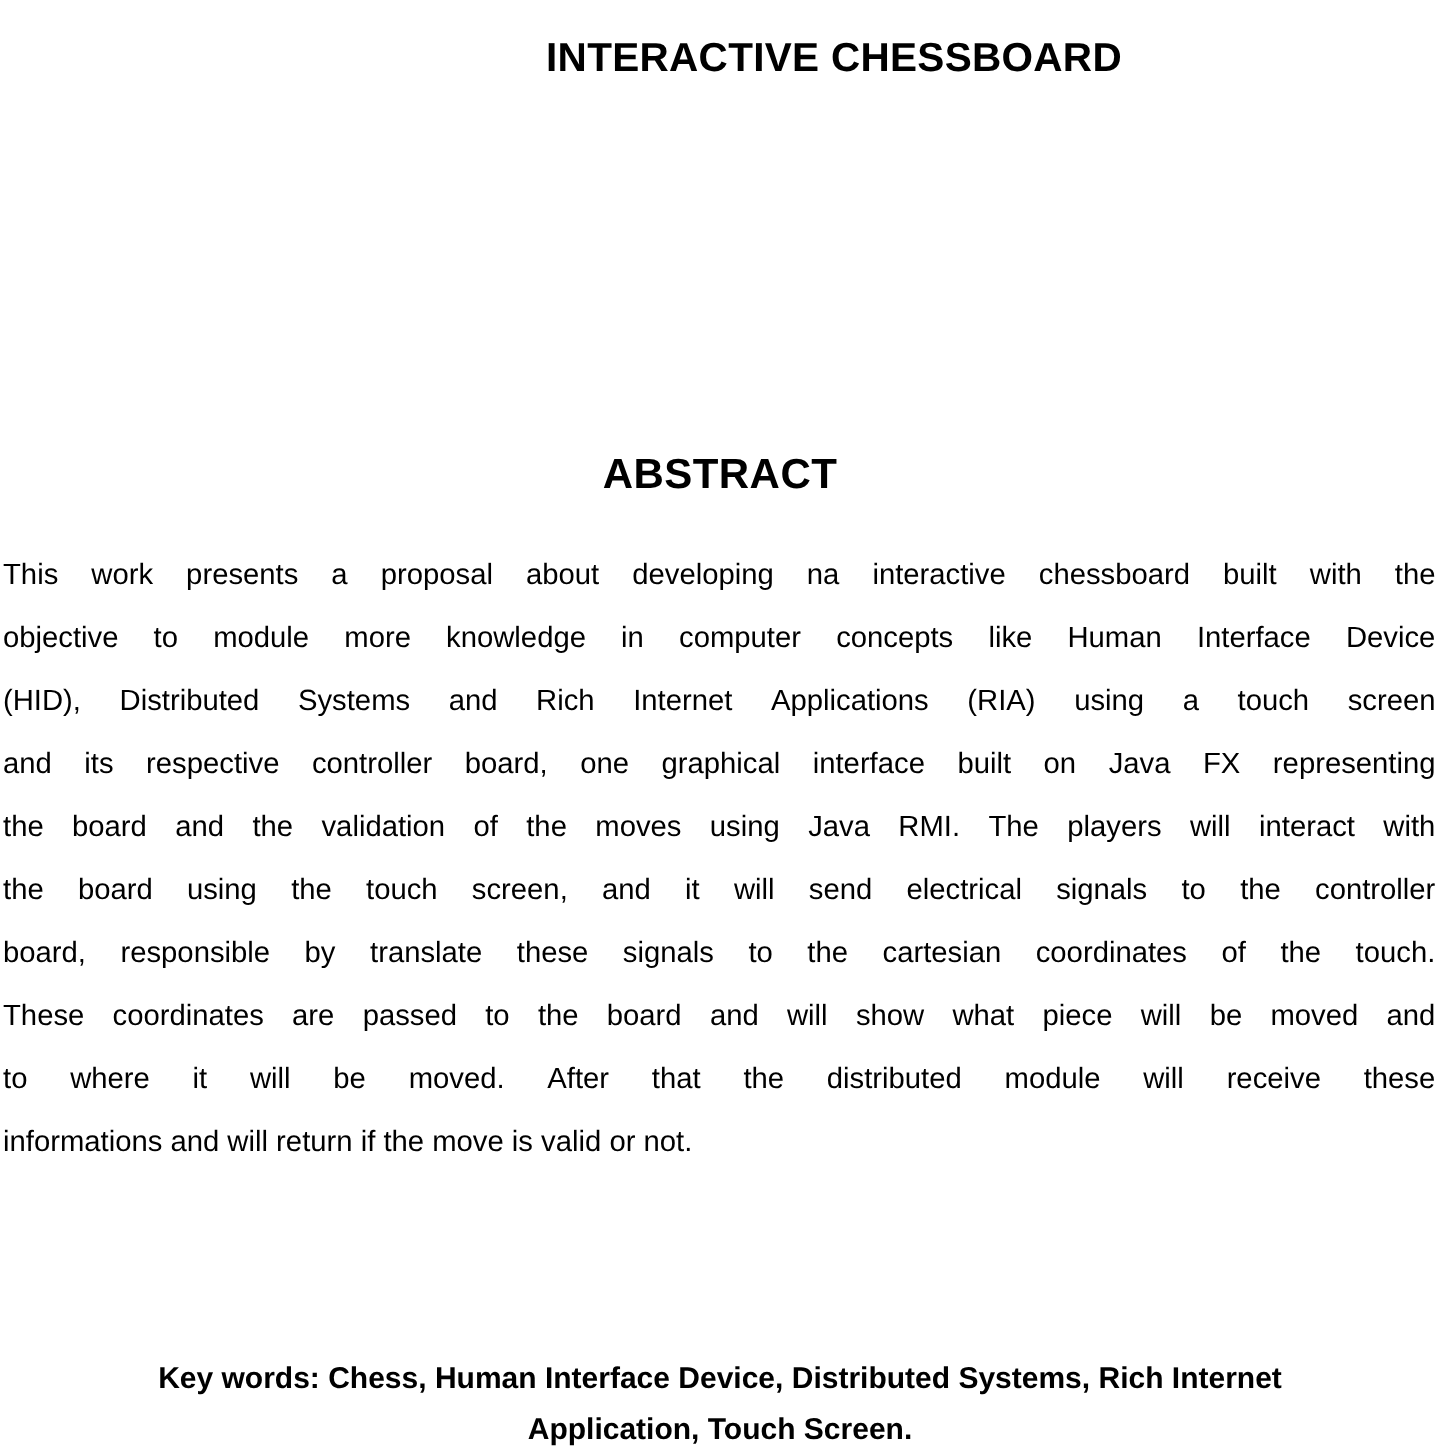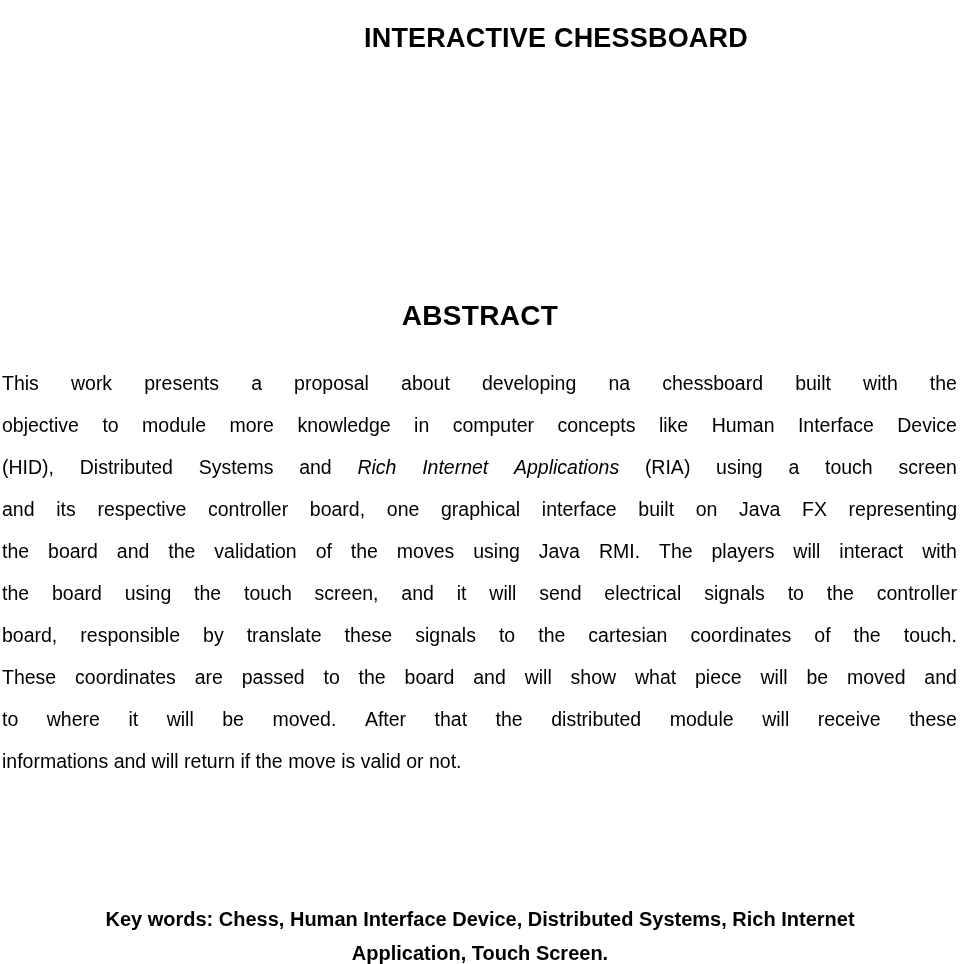--- a/index.html
+++ b/index.html
@@ -75,21 +75,20 @@
     justify-content: space-between;
   }
   .body-line.justify > .w {
     white-space: pre;
   }
   .body-line.last {
     display: block;
     text-align: left;
   }
   .ital {
-    font-style: italic;
   }
 
   
   .keywords {
     position: absolute;
     left: 0;
     top: 902px;
     width: 960px;
     text-align: center;
     font-size: 20px;
@@ -116,20 +115,21 @@
 
     <span class="body-line justify">
       <span class="w">This</span>
       <span class="w">work</span>
       <span class="w">presents</span>
       <span class="w">a</span>
       <span class="w">proposal</span>
       <span class="w">about</span>
       <span class="w">developing</span>
       <span class="w">na</span>
+      <span class="w">interactive</span>
       <span class="w">chessboard</span>
       <span class="w">built</span>
       <span class="w">with</span>
       <span class="w">the</span>
     </span>
 
     <span class="body-line justify">
       <span class="w">objective</span>
       <span class="w">to</span>
       <span class="w">module</span>

